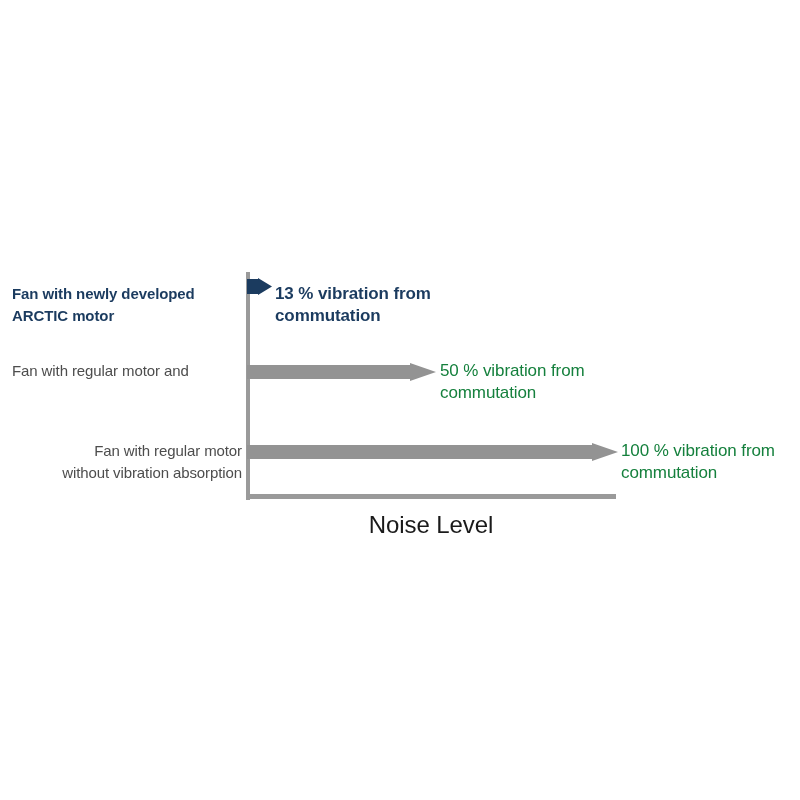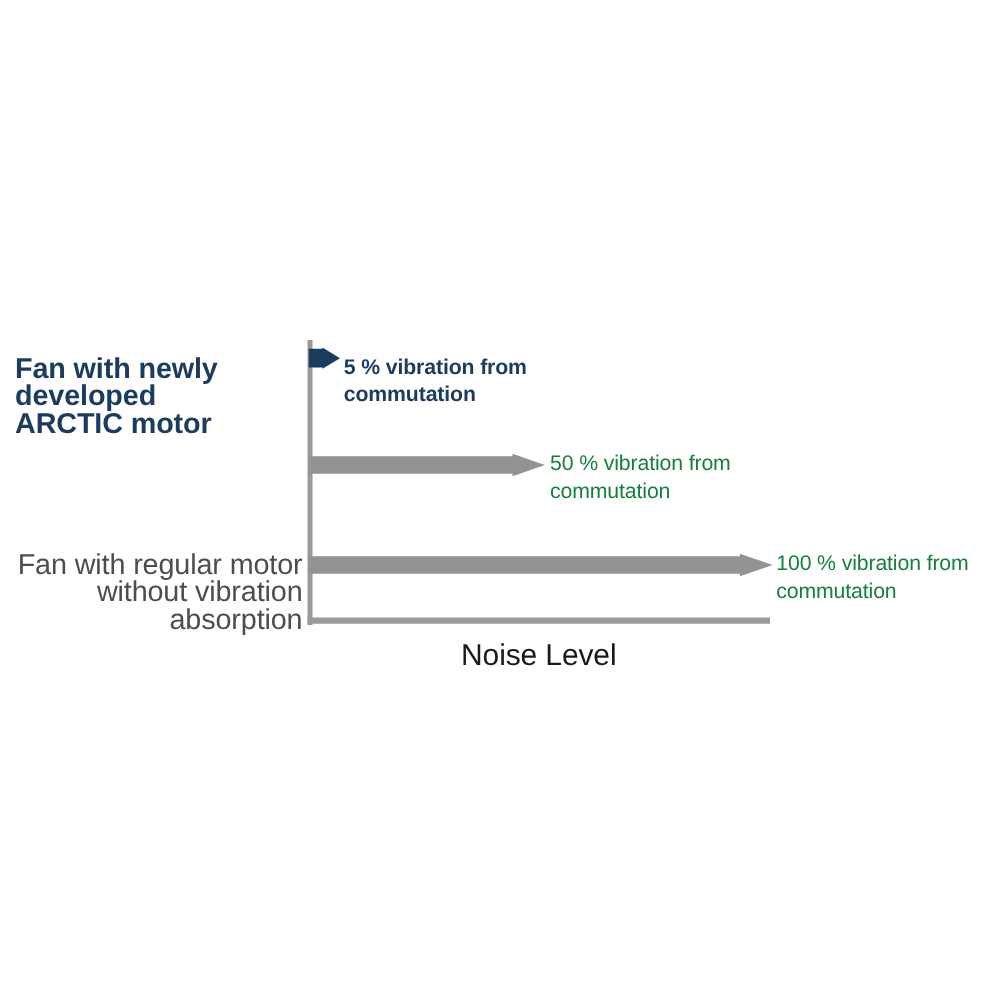--- a/index.html
+++ b/index.html
@@ -39,21 +39,21 @@
   }
 
   
   .cat-label {
     position: absolute;
     right: 563px;      
     width: 230px;
     text-align: left;
     left: 12px;
     color: #4d4d4d;
-    font-size: 23px;
+    font-size: 15px;
     line-height: 22px;
     letter-spacing: -0.1px;
   }
   .cat-label.highlight {
     color: #1b3b5f;
     font-weight: bold;
   }
 
   
   .val-label {
@@ -105,25 +105,26 @@
     <div>ARCTIC motor</div>
   </div>
 
   <div class="bar" style="left:247px; top:278px; width:25px; height:17px;">
     <svg viewBox="0 0 25 17" preserveAspectRatio="none">
       <polygon points="0,1 11,1 11,0 25,8.5 11,17 11,16 0,16" fill="#1b3b5f"></polygon>
     </svg>
   </div>
 
   <div class="val-label highlight" style="left:275px; top:283px;">
-    <div>5 % vibration from</div>
+    <div>13 % vibration from</div>
     <div>commutation</div>
   </div>
 
   <div class="cat-label" style="top:360px;">
+    <div>Fan with regular motor and</div>
   </div>
 
   <div class="bar" style="left:247px; top:363px; width:189px; height:18px;">
     <svg viewBox="0 0 189 18" preserveAspectRatio="none">
       <polygon points="0,2 163,2 163,0 189,9 163,18 163,16 0,16" fill="#939393"></polygon>
     </svg>
   </div>
 
   <div class="val-label" style="left:440px; top:360px;">
     <div>50 % vibration from</div>

